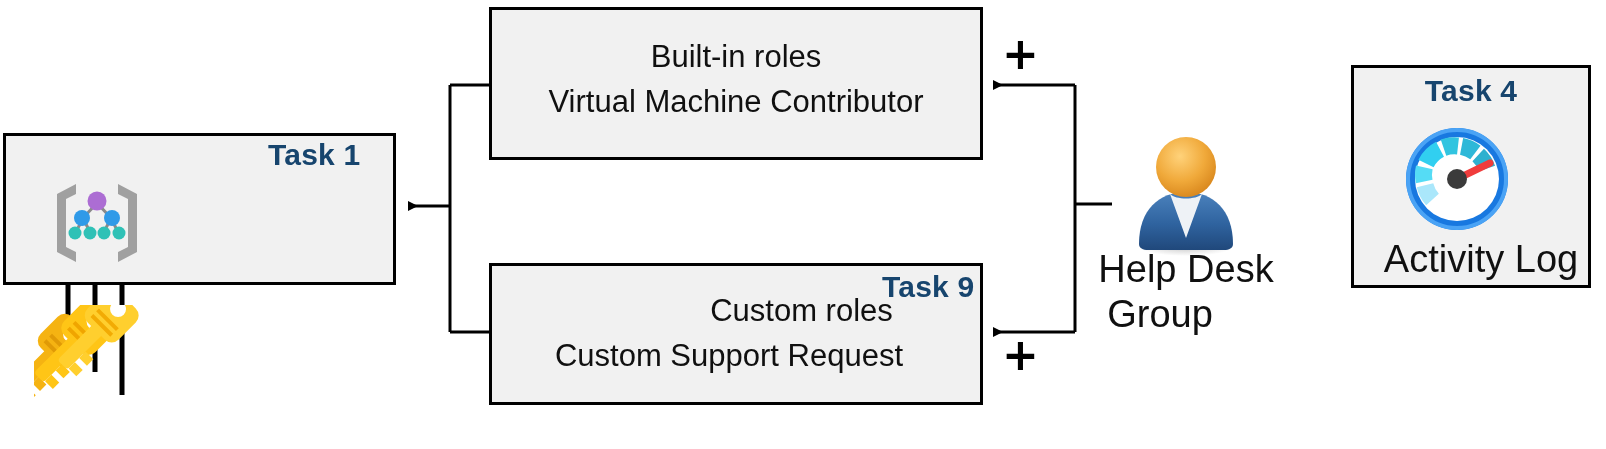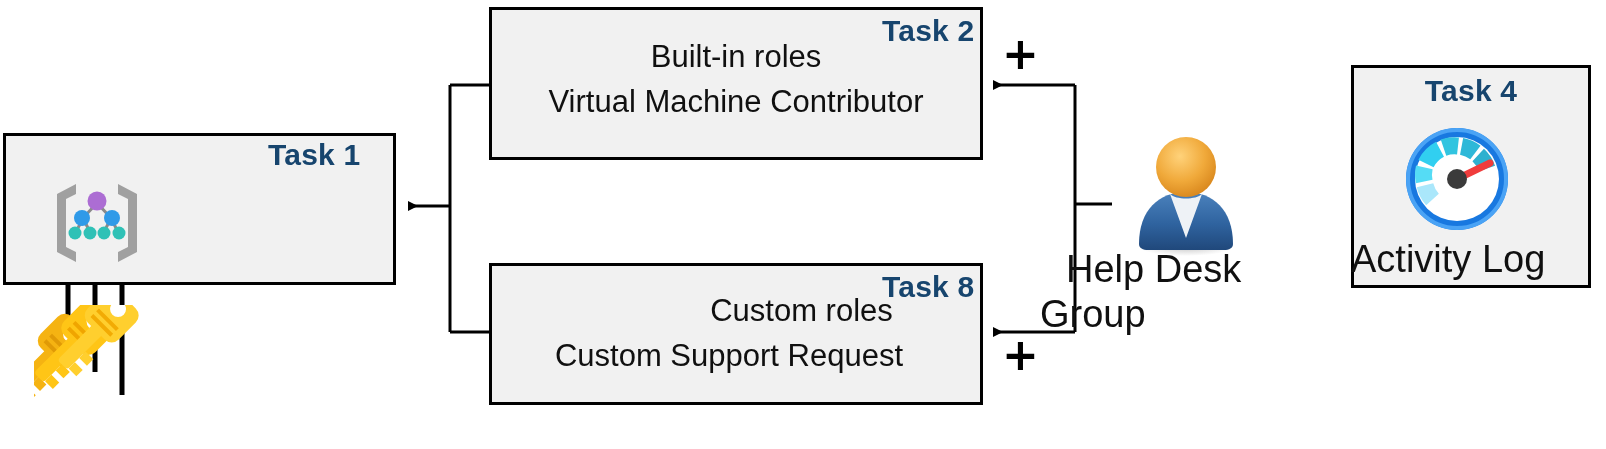--- a/index.html
+++ b/index.html
@@ -37,20 +37,21 @@
     font-size: 31px;
     line-height: 1.25;
     text-align: center;
     white-space: nowrap;
   }
   .plain-text {
     position: absolute;
     color: #101010;
     font-size: 38px;
     line-height: 1.15;
+    text-align: center;
     white-space: nowrap;
   }
   .svg-layer {
     position: absolute;
     left: 0;
     top: 0;
     width: 1606px;
     height: 449px;
     pointer-events: none;
   }
@@ -154,26 +155,25 @@
         <rect x="36" y="84" width="11" height="9" fill="#ffcf2e"></rect>
         <rect x="36" y="99" width="11" height="9" fill="#ffcf2e"></rect>
         <circle cx="29" cy="31" r="8" fill="#ffffff"></circle>
         <rect x="15" y="44" width="28" height="4" fill="#f2ab04"></rect>
         <rect x="15" y="52" width="28" height="4" fill="#f2ab04"></rect>
       </g>
     </svg>
   </div>
 
   <div class="box" style="left:489px; top:7px; width:494px; height:153px;"></div>
-  <div class="task-label" style="left:882px; top:14px;">Task 2</div>
   <div class="box-text" style="left:489px; top:38px; width:494px;">Built-in roles</div>
   <div class="box-text" style="left:489px; top:83px; width:494px;">Virtual Machine Contributor</div>
 
   <div class="box" style="left:489px; top:263px; width:494px; height:142px;"></div>
-  <div class="task-label" style="left:882px; top:270px;">Task 8</div>
+  <div class="task-label" style="left:882px; top:270px;">Task 9</div>
   <div class="box-text" style="left:489px; top:292px; width:577px;padding-left:24px;">Custom roles</div>
   <div class="box-text" style="left:482px; top:337px; width:494px;">Custom Support Request</div>
 
   <div class="plus" style="left:1002px; top:32px;">+</div>
   <div class="plus" style="left:1002px; top:333px;">+</div>
 
   <div class="icon-abs" style="left:1126px; top:134px; width:120px; height:125px;">
     <svg viewBox="0 0 120 125" width="120" height="125" xmlns="http://www.w3.org/2000/svg">
       <defs>
         <radialGradient id="headG" cx="40%" cy="32%" r="72%">

